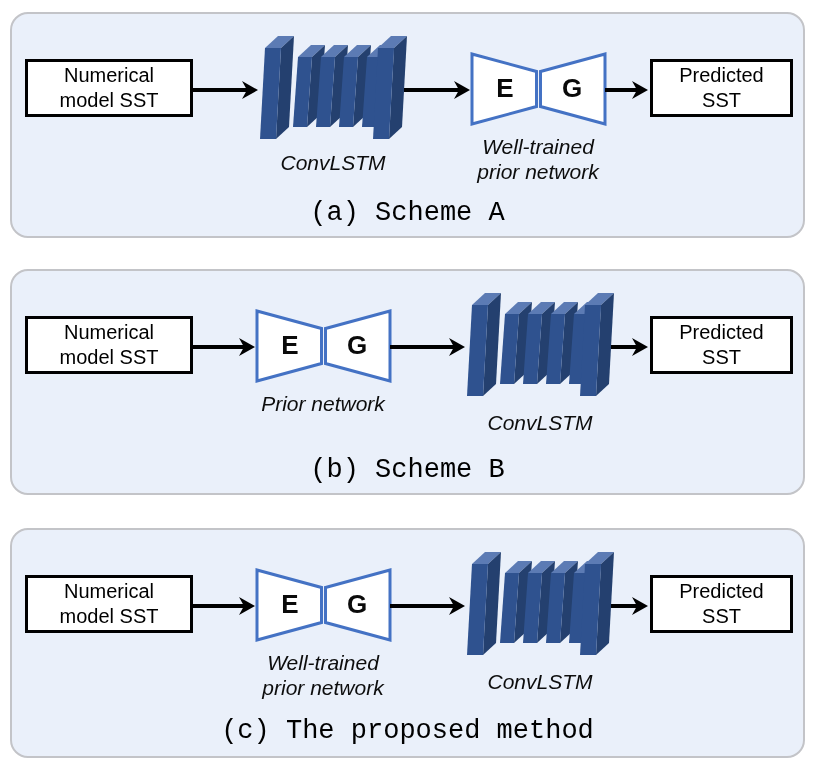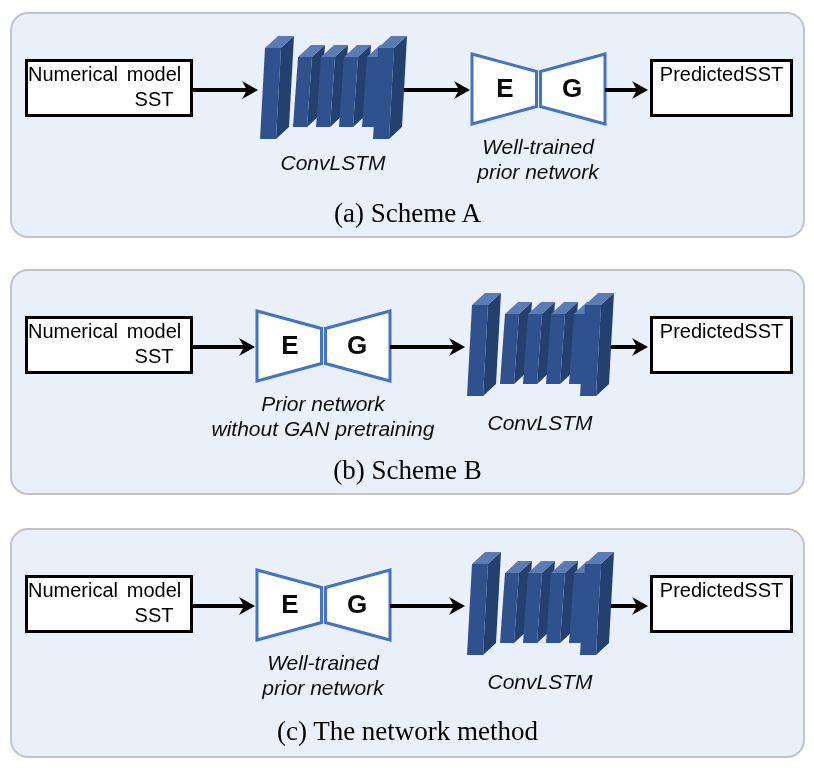--- a/index.html
+++ b/index.html
@@ -2,26 +2,26 @@
 <html style="--panel-bg: #EAF0FA; --panel-border: #C3C4C8;"><head>
 <meta charset="utf-8">
 <style>
   html,body{margin:0;padding:0;background:#ffffff;}
   .stage{position:relative;width:814px;height:772px;background:#ffffff;overflow:hidden;
          font-family:"Liberation Sans",sans-serif;}
   .panel{position:absolute;left:10px;width:795px;background:var(--panel-bg,#EAF0FA);
          border:2px solid var(--panel-border,#C3C4C8);border-radius:18px;box-sizing:border-box;}
   .panel svg{position:absolute;left:0;top:0;}
   .io-box{position:absolute;background:#ffffff;border:3px solid #000;box-sizing:border-box;
-          display:flex;flex-direction:row;justify-content:center;text-align:center;
+          display:flex;flex-direction:column;justify-content:center;text-align:center;
           font-size:20px;line-height:25px;color:#000;}
   .net-label{position:absolute;transform:translateX(-50%);text-align:center;
              font-style:italic;font-size:21px;line-height:25px;color:#0d0d0d;white-space:nowrap;}
   .caption{position:absolute;left:0;width:100%;text-align:center;
-           font-family:Liberation Serif, serif;font-size:27px;color:#000;}
+           font-family:Liberation Mono, monospace;font-size:27px;color:#000;}
   text.eg{font-family:"Liberation Sans",sans-serif;font-weight:bold;font-size:26px;
           fill:#0a0a0a;text-anchor:middle;}
 </style>
 </head>
 <body>
 
 <div class="stage">
 
   <div class="panel" style="top:12px;height:226px;">
     <svg width="791" height="222" viewBox="0 0 791 222">
@@ -112,21 +112,20 @@
     <div class="io-box" style="left:13px;top:45px;width:168px;height:58px;">
       <div>Numerical</div>
       <div>model SST</div>
     </div>
     <div class="io-box" style="left:638px;top:45px;width:143px;height:58px;">
       <div>Predicted</div>
       <div>SST</div>
     </div>
     <div class="net-label" style="left:311px;top:120px;">
       <div>Prior network</div>
-      <div>without GAN pretraining</div>
     </div>
     <div class="net-label" style="left:528px;top:139px;">ConvLSTM</div>
     <div class="caption" style="top:184px;text-align:center;">(b) Scheme B</div>
   </div>
 
   <div class="panel" style="top:528px;height:230px;">
     <svg width="791" height="226" viewBox="0 0 791 226">
       <g class="shapes">
           <line x1="181" y1="76" x2="232" y2="76" stroke="#000000" stroke-width="4"></line>
           <polygon points="243,76 227,67 232,76 227,85" fill="#000000"></polygon>
@@ -166,16 +165,16 @@
     </div>
     <div class="io-box" style="left:638px;top:45px;width:143px;height:58px;">
       <div>Predicted</div>
       <div>SST</div>
     </div>
     <div class="net-label" style="left:311px;top:120px;">
       <div>Well-trained</div>
       <div>prior network</div>
     </div>
     <div class="net-label" style="left:528px;top:139px;">ConvLSTM</div>
-    <div class="caption" style="top:186px;">(c) The network method</div>
+    <div class="caption" style="top:186px;">(c) The proposed method</div>
   </div>
 
 </div>
 
 </body></html>

